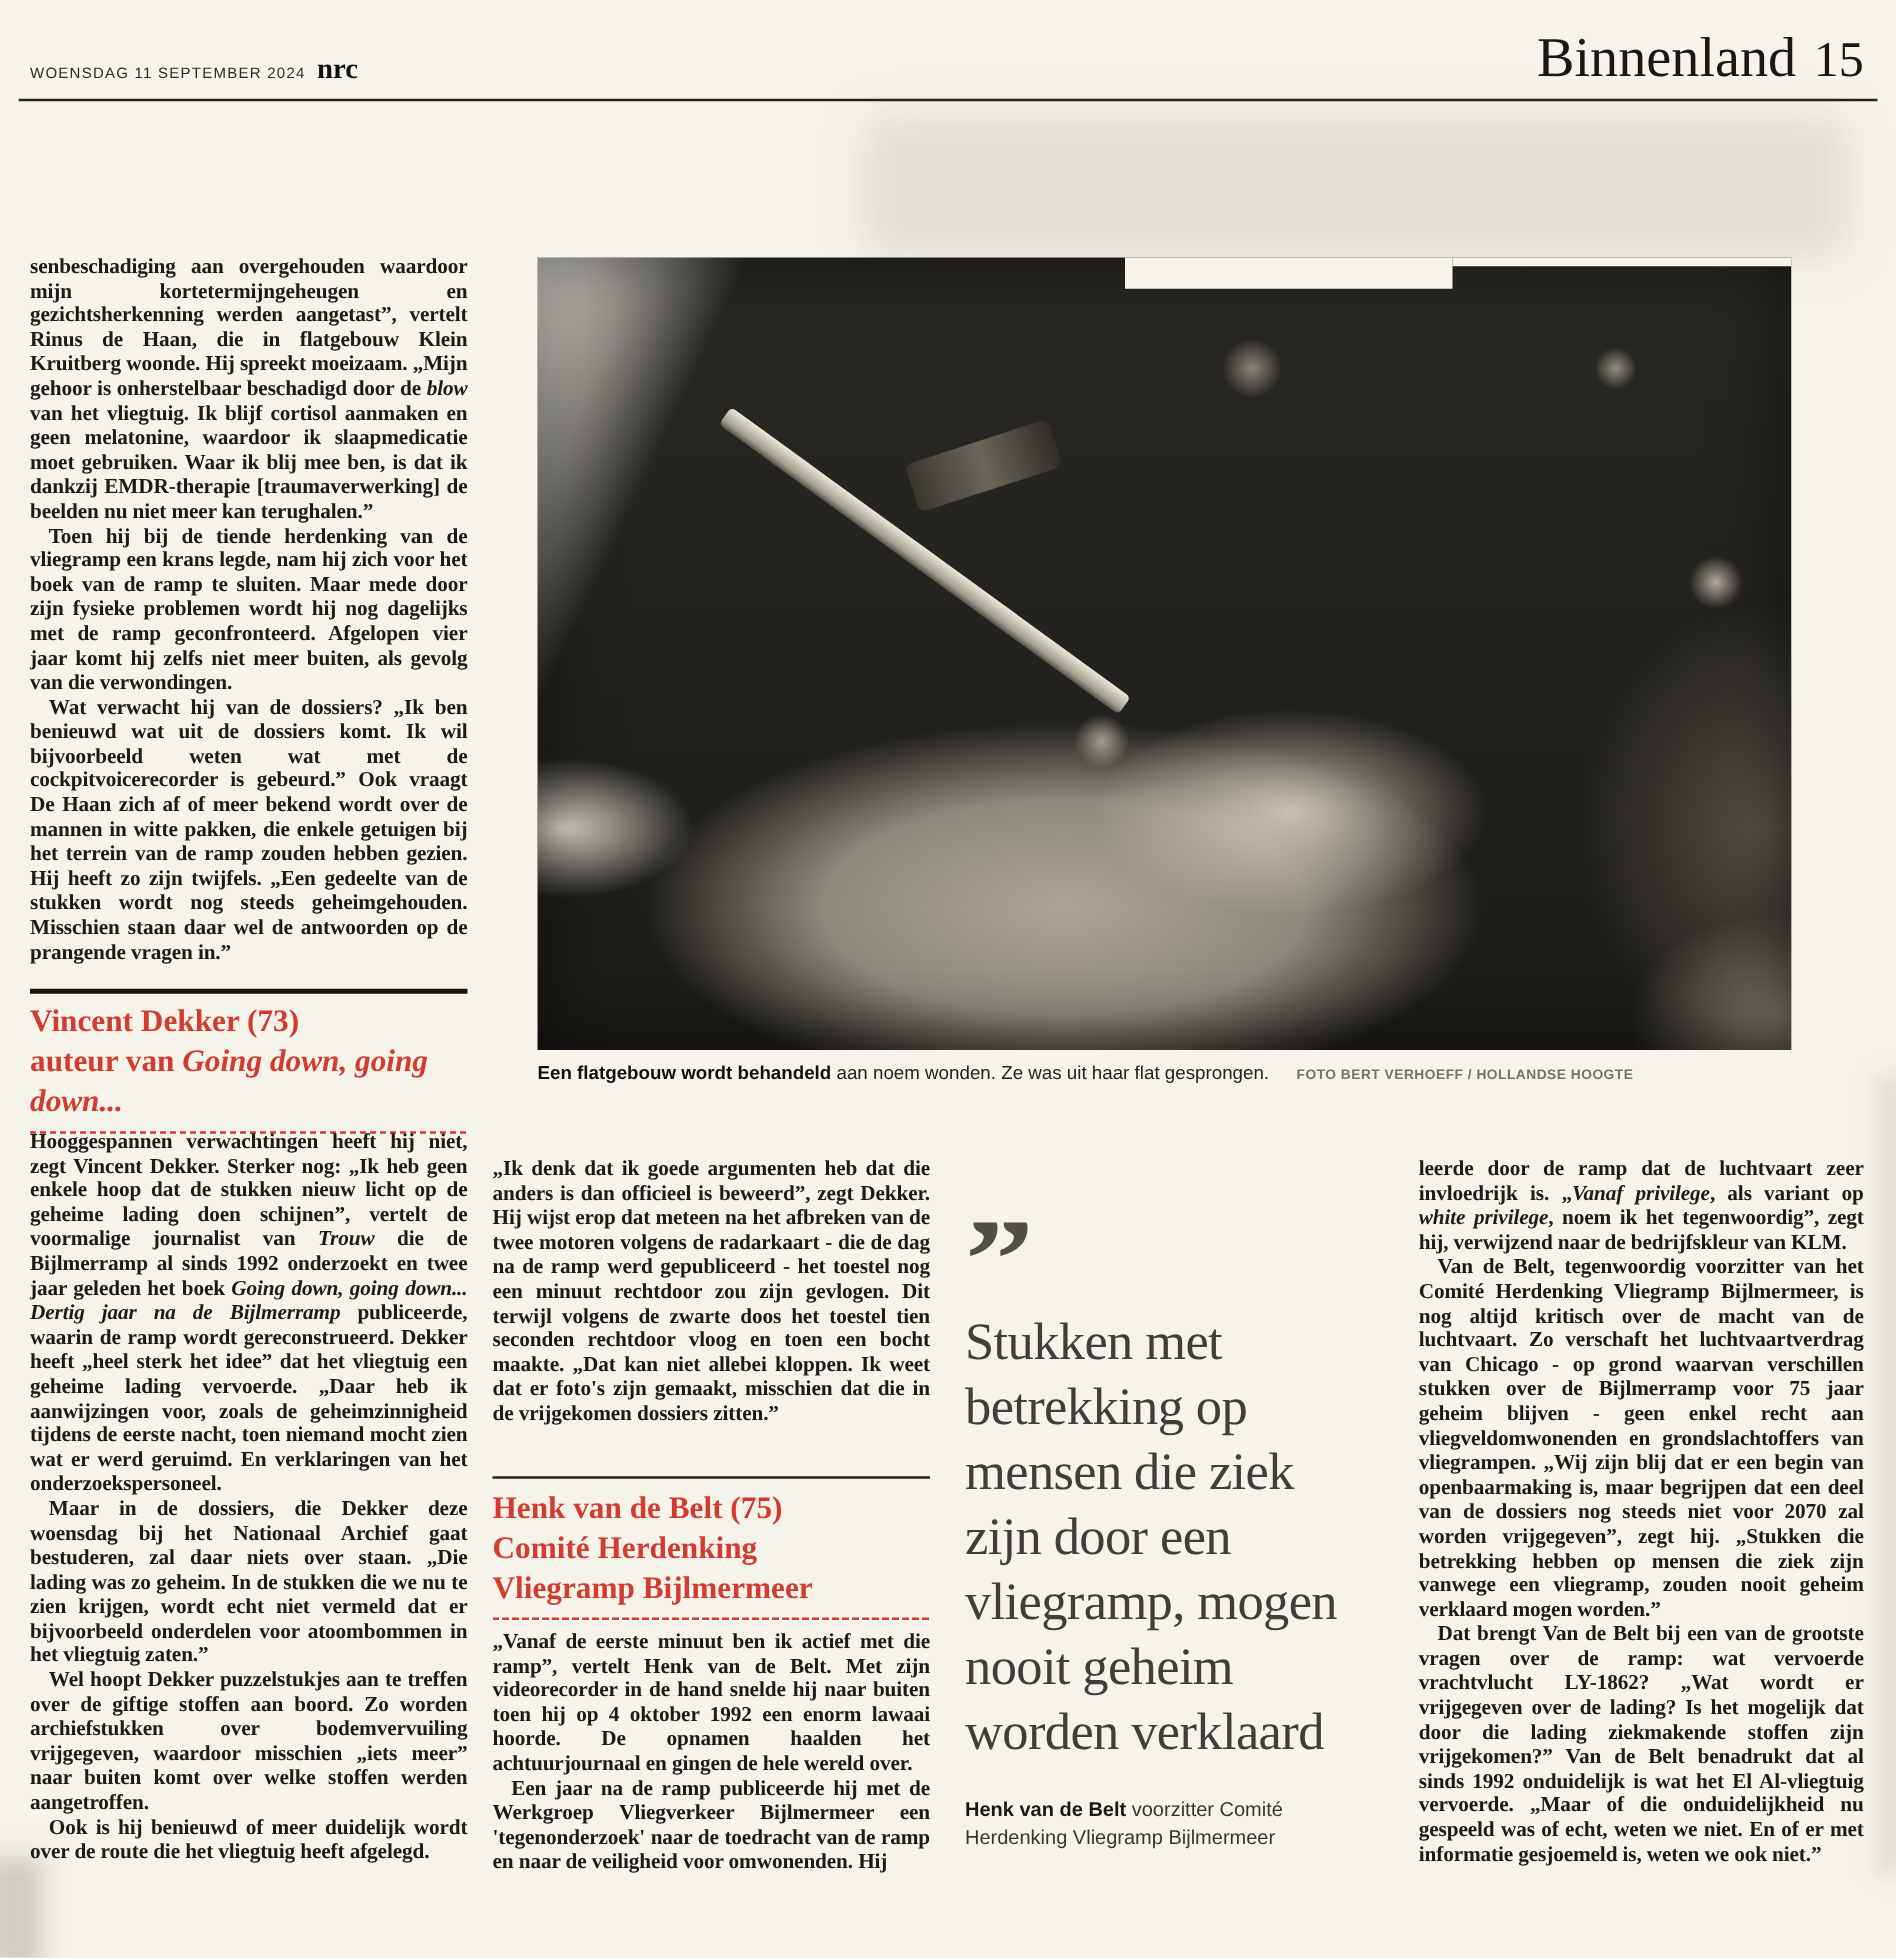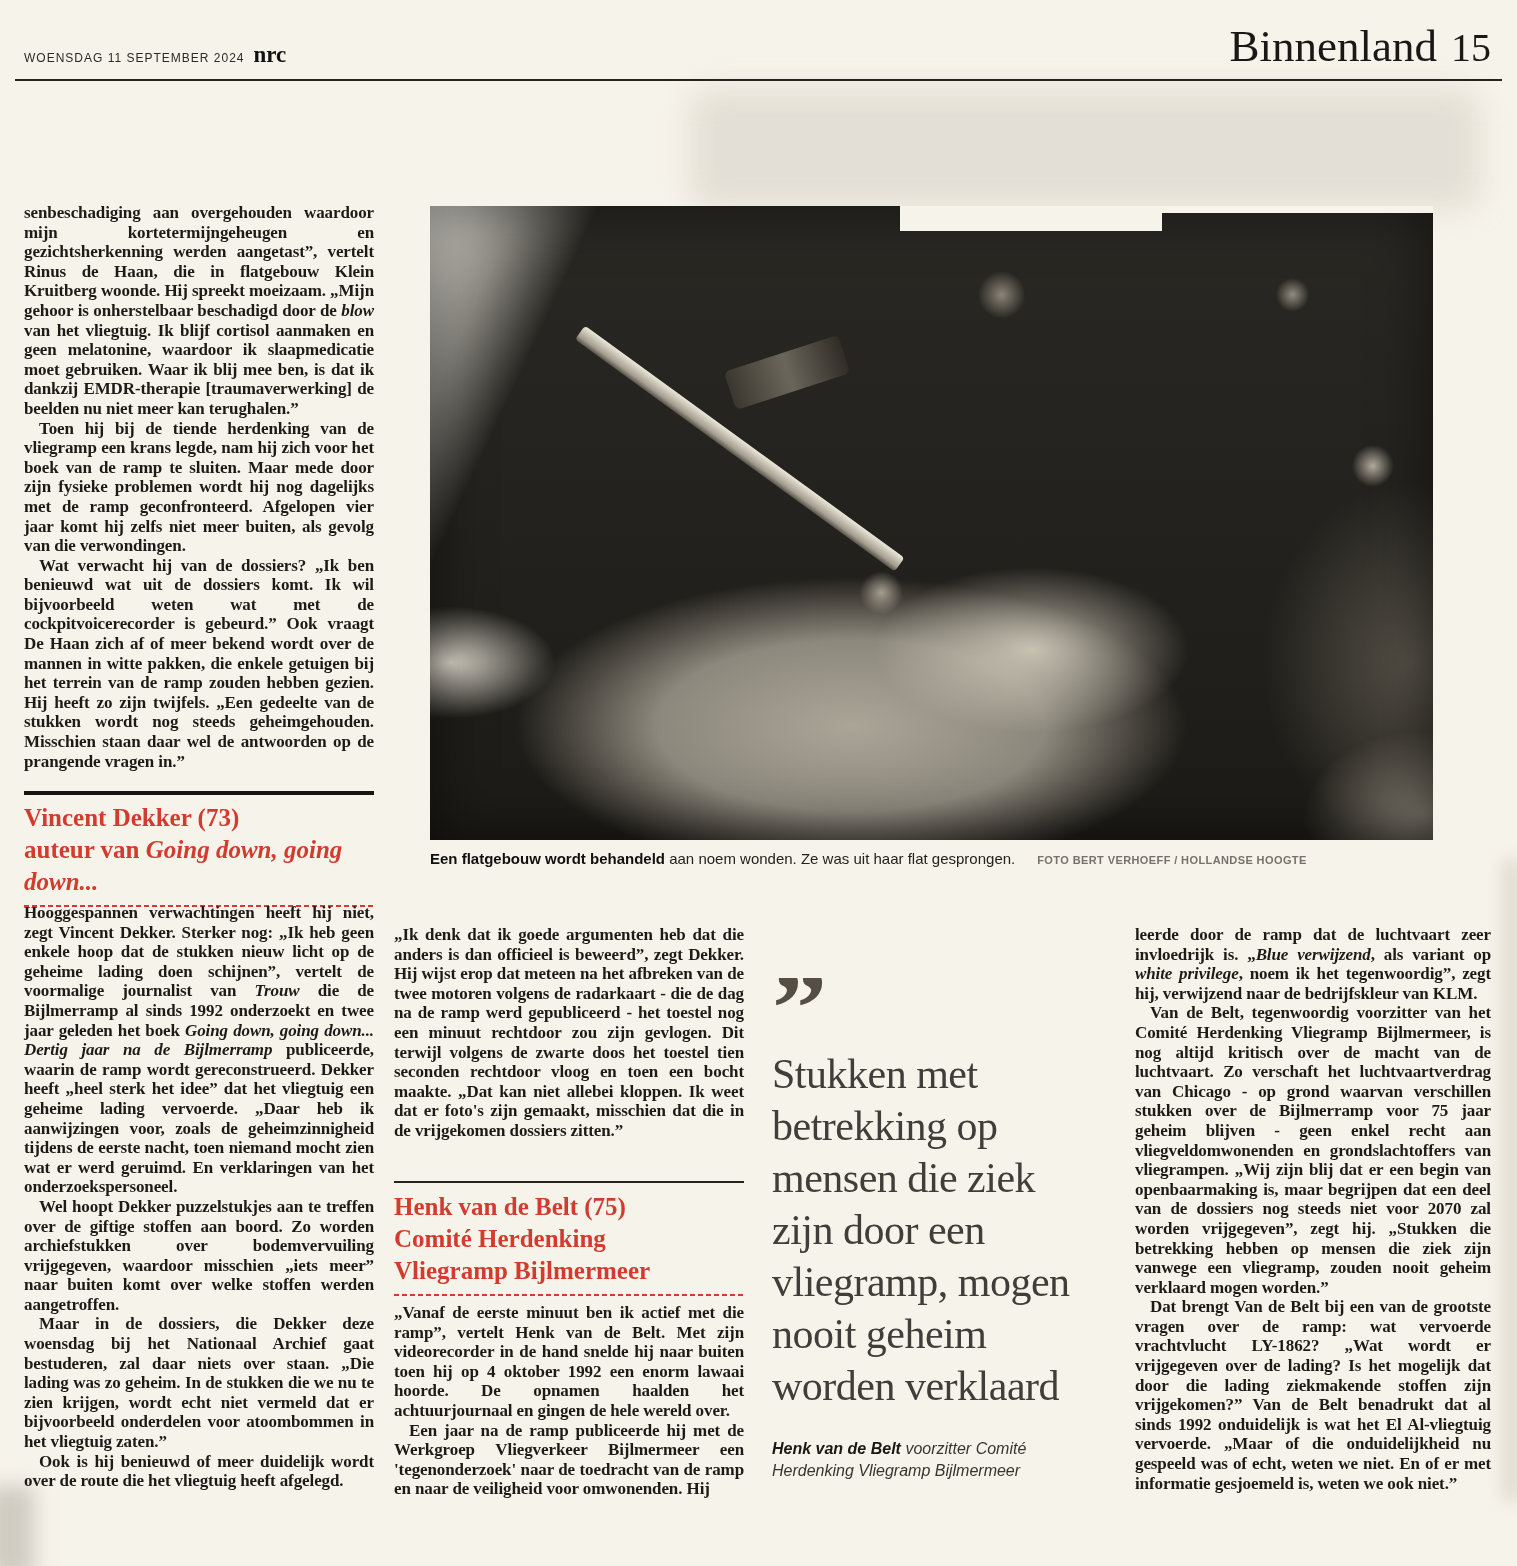--- a/index.html
+++ b/index.html
@@ -80,21 +80,21 @@
     color:#23221f; line-height:20px;}
   #caption .lead{font-weight:bold; color:#101010;}
   #caption .credit{font-size:11px; color:#76716a; letter-spacing:0.4px; margin-left:22px;font-weight:bold;}
   
   #pullquote{position:absolute; left:772px; top:978px; width:322px;}
   .quote-mark{font-family:"Liberation Serif",serif; font-weight:bold; font-size:110px;
     line-height:60px; height:62px; color:#544e44; overflow:hidden;}
   .quote-text{font-size:42px; line-height:52px; color:#403e3a; letter-spacing:-0.5px;
     text-align:left; margin-top:8px;}
   .quote-attr{margin-top:26px; font-family:"Liberation Sans","DejaVu Sans",sans-serif;
-    font-size:16px; line-height:22px; color:#37352f;font-style:italic;}
+    font-size:16px; line-height:22px; color:#37352f;}
   .quote-attr .name{font-weight:bold; color:#191815;}
 </style>
 </head>
 <body>
 
 <div class="scan-shadow shadow-top"></div>
 <div class="scan-shadow shadow-bl"></div>
 <div class="scan-shadow shadow-r"></div>
 
 <div class="folio-left">
@@ -116,22 +116,22 @@
   <div class="lines">
       <div><span>Vincent Dekker (73)</span></div>
       <div><span>auteur van </span><span class="it">Going down, going</span></div>
       <div><span class="it">down...</span></div>
     </div>
   <div class="rule-red-dashed"></div>
 </div>
 
 <div class="col" id="left-bottom">
     <p><span>Hooggespannen verwachtingen heeft hij niet, zegt Vincent Dekker. Sterker nog: „Ik heb geen enkele hoop dat de stukken nieuw licht op de geheime lading doen schijnen”, vertelt de voormalige journalist van </span><span class="it">Trouw</span><span> die de Bijlmerramp al sinds 1992 onderzoekt en twee jaar geleden het boek </span><span class="it">Going down, going down... Dertig jaar na de Bijlmerramp</span><span> publiceerde, waarin de ramp wordt gereconstrueerd. Dekker heeft „heel sterk het idee” dat het vliegtuig een geheime lading vervoerde. „Daar heb ik aanwijzingen voor, zoals de geheimzinnigheid tijdens de eerste nacht, toen niemand mocht zien wat er werd geruimd. En verklaringen van het onderzoekspersoneel.</span></p>
+    <p class="ind"><span>Maar in de dossiers, die Dekker deze woensdag bij het Nationaal Archief gaat bestuderen, zal daar niets over staan. „Die lading was zo geheim. In de stukken die we nu te zien krijgen, wordt echt niet vermeld dat er bijvoorbeeld onderdelen voor atoombommen in het vliegtuig zaten.”</span></p>
     <p class="ind"><span>Wel hoopt Dekker puzzelstukjes aan te treffen over de giftige stoffen aan boord. Zo worden archiefstukken over bodemvervuiling vrijgegeven, waardoor misschien „iets meer” naar buiten komt over welke stoffen werden aangetroffen.</span></p>
-    <p class="ind"><span>Maar in de dossiers, die Dekker deze woensdag bij het Nationaal Archief gaat bestuderen, zal daar niets over staan. „Die lading was zo geheim. In de stukken die we nu te zien krijgen, wordt echt niet vermeld dat er bijvoorbeeld onderdelen voor atoombommen in het vliegtuig zaten.”</span></p>
     <p class="ind"><span>Ook is hij benieuwd of meer duidelijk wordt over de route die het vliegtuig heeft afgelegd.</span></p>
   </div>
 
 <div id="photo">
   <div class="pole" id="pole-main"></div>
   <div class="pole" id="pole-cross"></div>
   <div class="photo-notch" id="notch-a"></div>
   <div class="photo-notch" id="notch-b"></div>
 </div>
 
@@ -161,16 +161,16 @@
 <div id="pullquote">
   <div class="quote-mark">”</div>
   <div class="quote-text">Stukken met betrekking op mensen die ziek zijn door een vliegramp, mogen nooit geheim worden verklaard</div>
   <div class="quote-attr">
     <span class="name">Henk van de Belt</span>
     <span>voorzitter Comité Herdenking Vliegramp Bijlmermeer</span>
   </div>
 </div>
 
 <div class="col" id="right-col">
-    <p><span>leerde door de ramp dat de luchtvaart zeer invloedrijk is. „</span><span class="it">Blue verwijzend</span><span>, als variant op </span><span class="it">white privilege</span><span>, noem ik het tegenwoordig”, zegt hij, verwijzend naar de bedrijfskleur van KLM.</span></p>
+    <p><span>leerde door de ramp dat de luchtvaart zeer invloedrijk is. „</span><span class="it">Vanaf privilege</span><span>, als variant op </span><span class="it">white privilege</span><span>, noem ik het tegenwoordig”, zegt hij, verwijzend naar de bedrijfskleur van KLM.</span></p>
     <p class="ind"><span>Van de Belt, tegenwoordig voorzitter van het Comité Herdenking Vliegramp Bijlmermeer, is nog altijd kritisch over de macht van de luchtvaart. Zo verschaft het luchtvaartverdrag van Chicago - op grond waarvan verschillen stukken over de Bijlmerramp voor 75 jaar geheim blijven - geen enkel recht aan vliegveldomwonenden en grondslachtoffers van vliegrampen. „Wij zijn blij dat er een begin van openbaarmaking is, maar begrijpen dat een deel van de dossiers nog steeds niet voor 2070 zal worden vrijgegeven”, zegt hij. „Stukken die betrekking hebben op mensen die ziek zijn vanwege een vliegramp, zouden nooit geheim verklaard mogen worden.”</span></p>
     <p class="ind"><span>Dat brengt Van de Belt bij een van de grootste vragen over de ramp: wat vervoerde vrachtvlucht LY-1862? „Wat wordt er vrijgegeven over de lading? Is het mogelijk dat door die lading ziekmakende stoffen zijn vrijgekomen?” Van de Belt benadrukt dat al sinds 1992 onduidelijk is wat het El Al-vliegtuig vervoerde. „Maar of die onduidelijkheid nu gespeeld was of echt, weten we niet. En of er met informatie gesjoemeld is, weten we ook niet.”</span></p>
   </div>
 
 </body></html>

